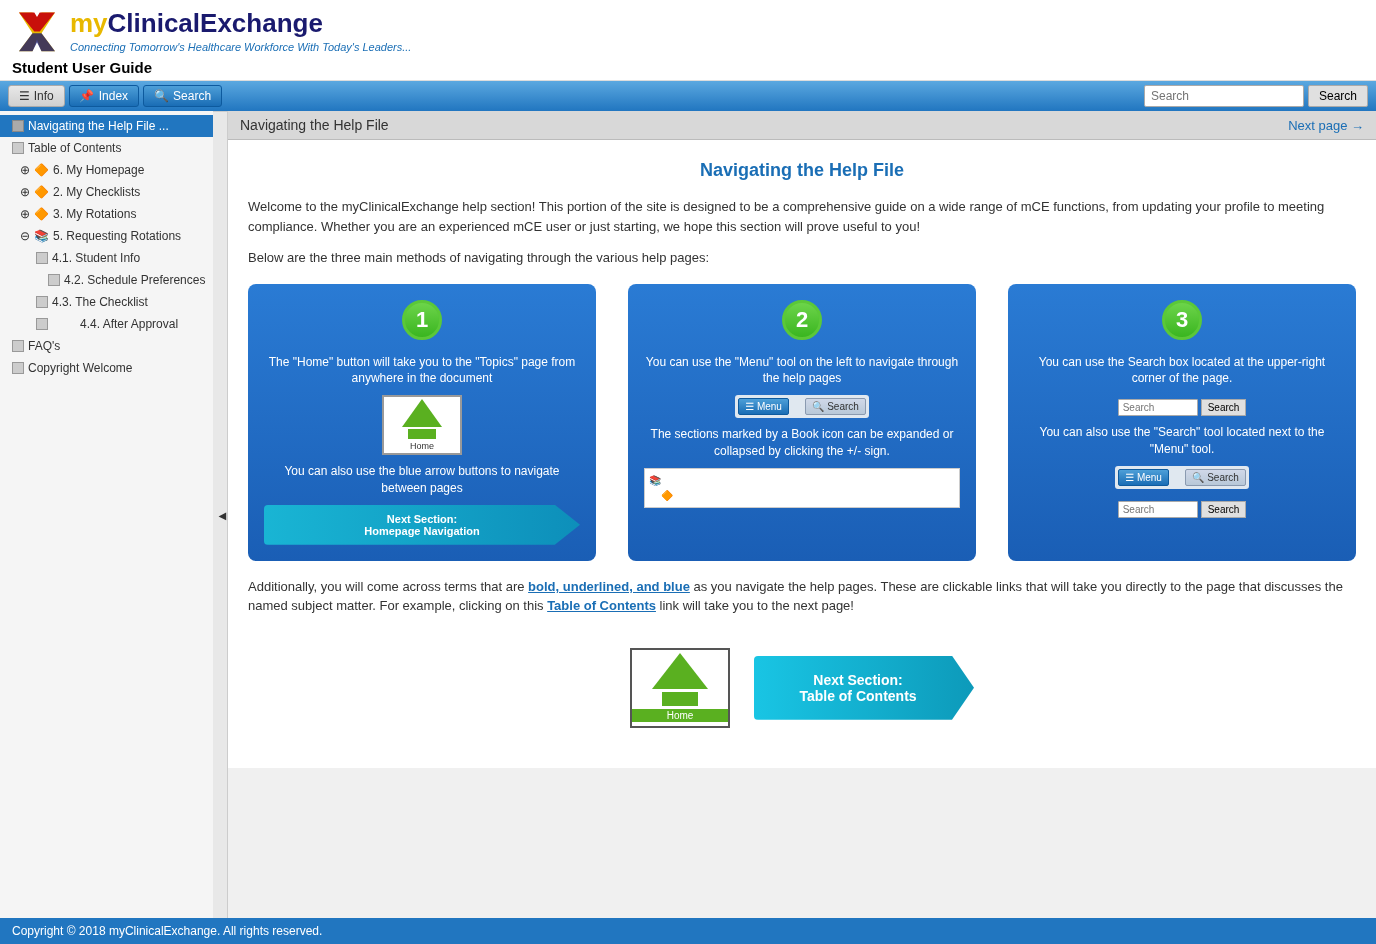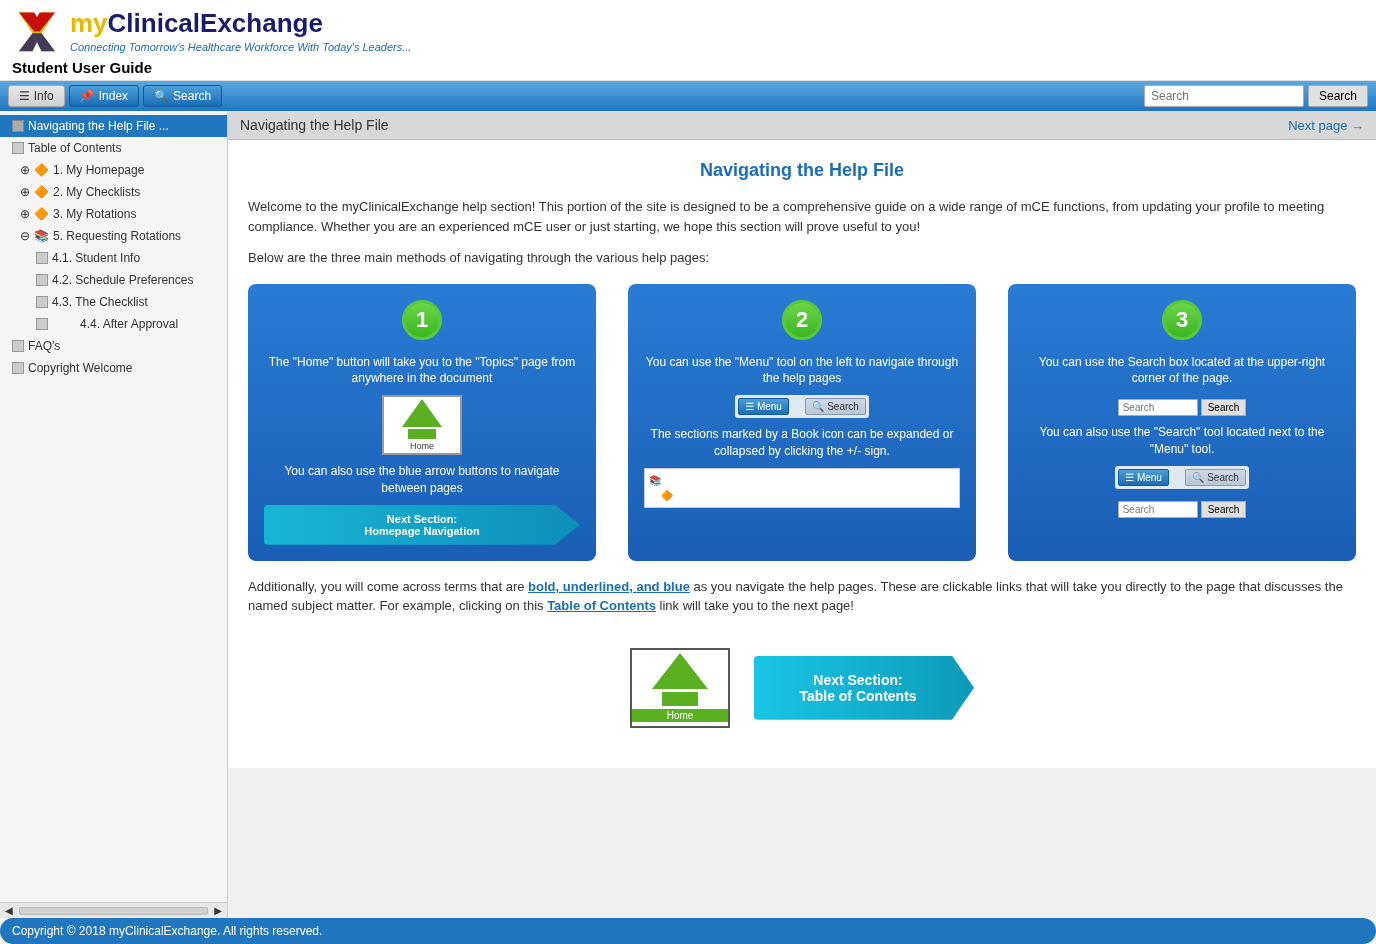--- a/index.html
+++ b/index.html
@@ -21,21 +21,21 @@
     .toolbar-btn { background: linear-gradient(to bottom, #4d9fd8, #1a6db5); border: 1px solid #0d5a9e; border-radius: 3px; color: #fff; padding: 3px 10px; cursor: pointer; font-size: 12px; display: flex; align-items: center; gap: 4px; }
     .toolbar-btn.active { background: linear-gradient(to bottom, #e8e8e8, #d0d0d0); color: #333; border: 1px solid #aaa; }
     #toolbar-right { display: flex; align-items: center; gap: 4px; }
     #search-input-toolbar { border: 1px solid #aaa; padding: 3px 6px; font-size: 12px; width: 160px; border-radius: 2px; }
     #search-btn-toolbar { background: #e0e0e0; border: 1px solid #aaa; padding: 3px 10px; font-size: 12px; cursor: pointer; border-radius: 2px; }
 
     
     #main { display: flex; flex: 1; overflow: hidden; }
 
     
-    #sidebar { width: 228px; min-width: 228px; background: #f5f5f5; border-right: 1px solid #ccc; overflow-y: auto; overflow-x: auto; display: flex; flex-direction: column; }
+    #sidebar { width: 228px; min-width: 228px; background: #f5f5f5; border-right: 1px solid #ccc; overflow-y: auto; overflow-x: auto; display: flex; flex-direction: row; }
     #sidebar-inner { flex: 1; padding: 4px 0; }
     .nav-item { padding: 4px 8px 4px 12px; cursor: pointer; font-size: 12px; display: flex; align-items: center; gap: 4px; white-space: nowrap; }
     .nav-item.active { background: #2176c0; color: #fff; }
 
     
     #content { flex: 1; overflow-y: auto; overflow-x: hidden; background: #f0f0f0; }
     #content-header { background: #d8d8d8; padding: 6px 12px; display: flex; align-items: center; justify-content: space-between; border-bottom: 1px solid #bbb; }
     #content-title { font-size: 14px; color: #333; font-weight: normal; }
     #next-page-link { color: #1a6eb5; text-decoration: none; font-size: 13px; }
     #content-body { padding: 20px; background: #fff; min-height: 600px; }
@@ -69,21 +69,21 @@
     .home-btn-large { width: 100px; height: 80px; background: #fff; border: 2px solid #555; display: flex; flex-direction: column; align-items: center; justify-content: center; gap: 3px; }
     .home-triangle-large { width: 0; height: 0; border-left: 28px solid transparent; border-right: 28px solid transparent; border-bottom: 36px solid #5ab020; }
     .home-rect-large { width: 36px; height: 14px; background: #5ab020; }
     .home-label-large { font-size: 10px; color: #333; background: #5ab020; width: 100%; text-align: center; color: #fff; padding: 1px 0; }
     .next-section-large { background: linear-gradient(to right, #19c5e4, #0d9aba); padding: 16px 32px 16px 20px; border-radius: 4px; color: #fff; font-size: 14px; font-weight: bold; cursor: pointer; clip-path: polygon(0 0, 90% 0, 100% 50%, 90% 100%, 0 100%); text-align: center; min-width: 220px; }
 
     
     .blue-link { color: #1a6eb5; font-weight: bold; text-decoration: underline; cursor: pointer; }
 
     
-    #footer { background: #2176c0; color: #fff; padding: 6px 12px; font-size: 12px; border-radius: 13px; }
+    #footer { background: #2176c0; color: #fff; padding: 6px 12px; font-size: 12px; }
 
     
     #sidebar-hscroll { display: flex; align-items: center; padding: 2px; border-top: 1px solid #ccc; background: #e8e8e8; }
     .scroll-arrow { font-size: 10px; cursor: pointer; padding: 0 3px; }
     .scroll-track { flex: 1; height: 8px; background: #d0d0d0; border: 1px solid #bbb; border-radius: 2px; margin: 0 3px; }
   </style>
 </head>
 <body>
 
 <div id="header">
@@ -134,42 +134,42 @@
         <span style="width:12px;height:12px;background:#aaa;border:1px solid #888;display:inline-block;flex-shrink:0;"></span>
         <span>Navigating the Help File ...</span>
       </div>
       <div class="nav-item">
         <span style="width:12px;height:12px;background:#ccc;border:1px solid #999;display:inline-block;flex-shrink:0;"></span>
         <span>Table of Contents</span>
       </div>
       <div class="nav-item">
         <span style="margin-left:8px;">⊕</span>
         <span>🔶</span>
-        <span>1. My Homepage</span>
+        <span>6. My Homepage</span>
       </div>
       <div class="nav-item">
         <span style="margin-left:8px;">⊕</span>
         <span>🔶</span>
         <span>2. My Checklists</span>
       </div>
       <div class="nav-item">
         <span style="margin-left:8px;">⊕</span>
         <span>🔶</span>
         <span>3. My Rotations</span>
       </div>
       <div class="nav-item">
         <span style="margin-left:8px;">⊖</span>
         <span>📚</span>
         <span>5. Requesting Rotations</span>
       </div>
       <div class="nav-item" style="padding-left:36px;">
         <span style="width:12px;height:12px;background:#ccc;border:1px solid #999;display:inline-block;flex-shrink:0;"></span>
         <span>4.1. Student Info</span>
       </div>
-      <div class="nav-item" style="padding-left:36px;">
+      <div class="nav-item" style="padding-left:48px;">
         <span style="width:12px;height:12px;background:#ccc;border:1px solid #999;display:inline-block;flex-shrink:0;"></span>
         <span>4.2. Schedule Preferences</span>
       </div>
       <div class="nav-item" style="padding-left:36px;">
         <span style="width:12px;height:12px;background:#ccc;border:1px solid #999;display:inline-block;flex-shrink:0;"></span>
         <span>4.3. The Checklist</span>
       </div>
       <div class="nav-item" style="padding-left:36px;gap:32px;">
         <span style="width:12px;height:12px;background:#ccc;border:1px solid #999;display:inline-block;flex-shrink:0;"></span>
         <span>4.4. After Approval</span>

